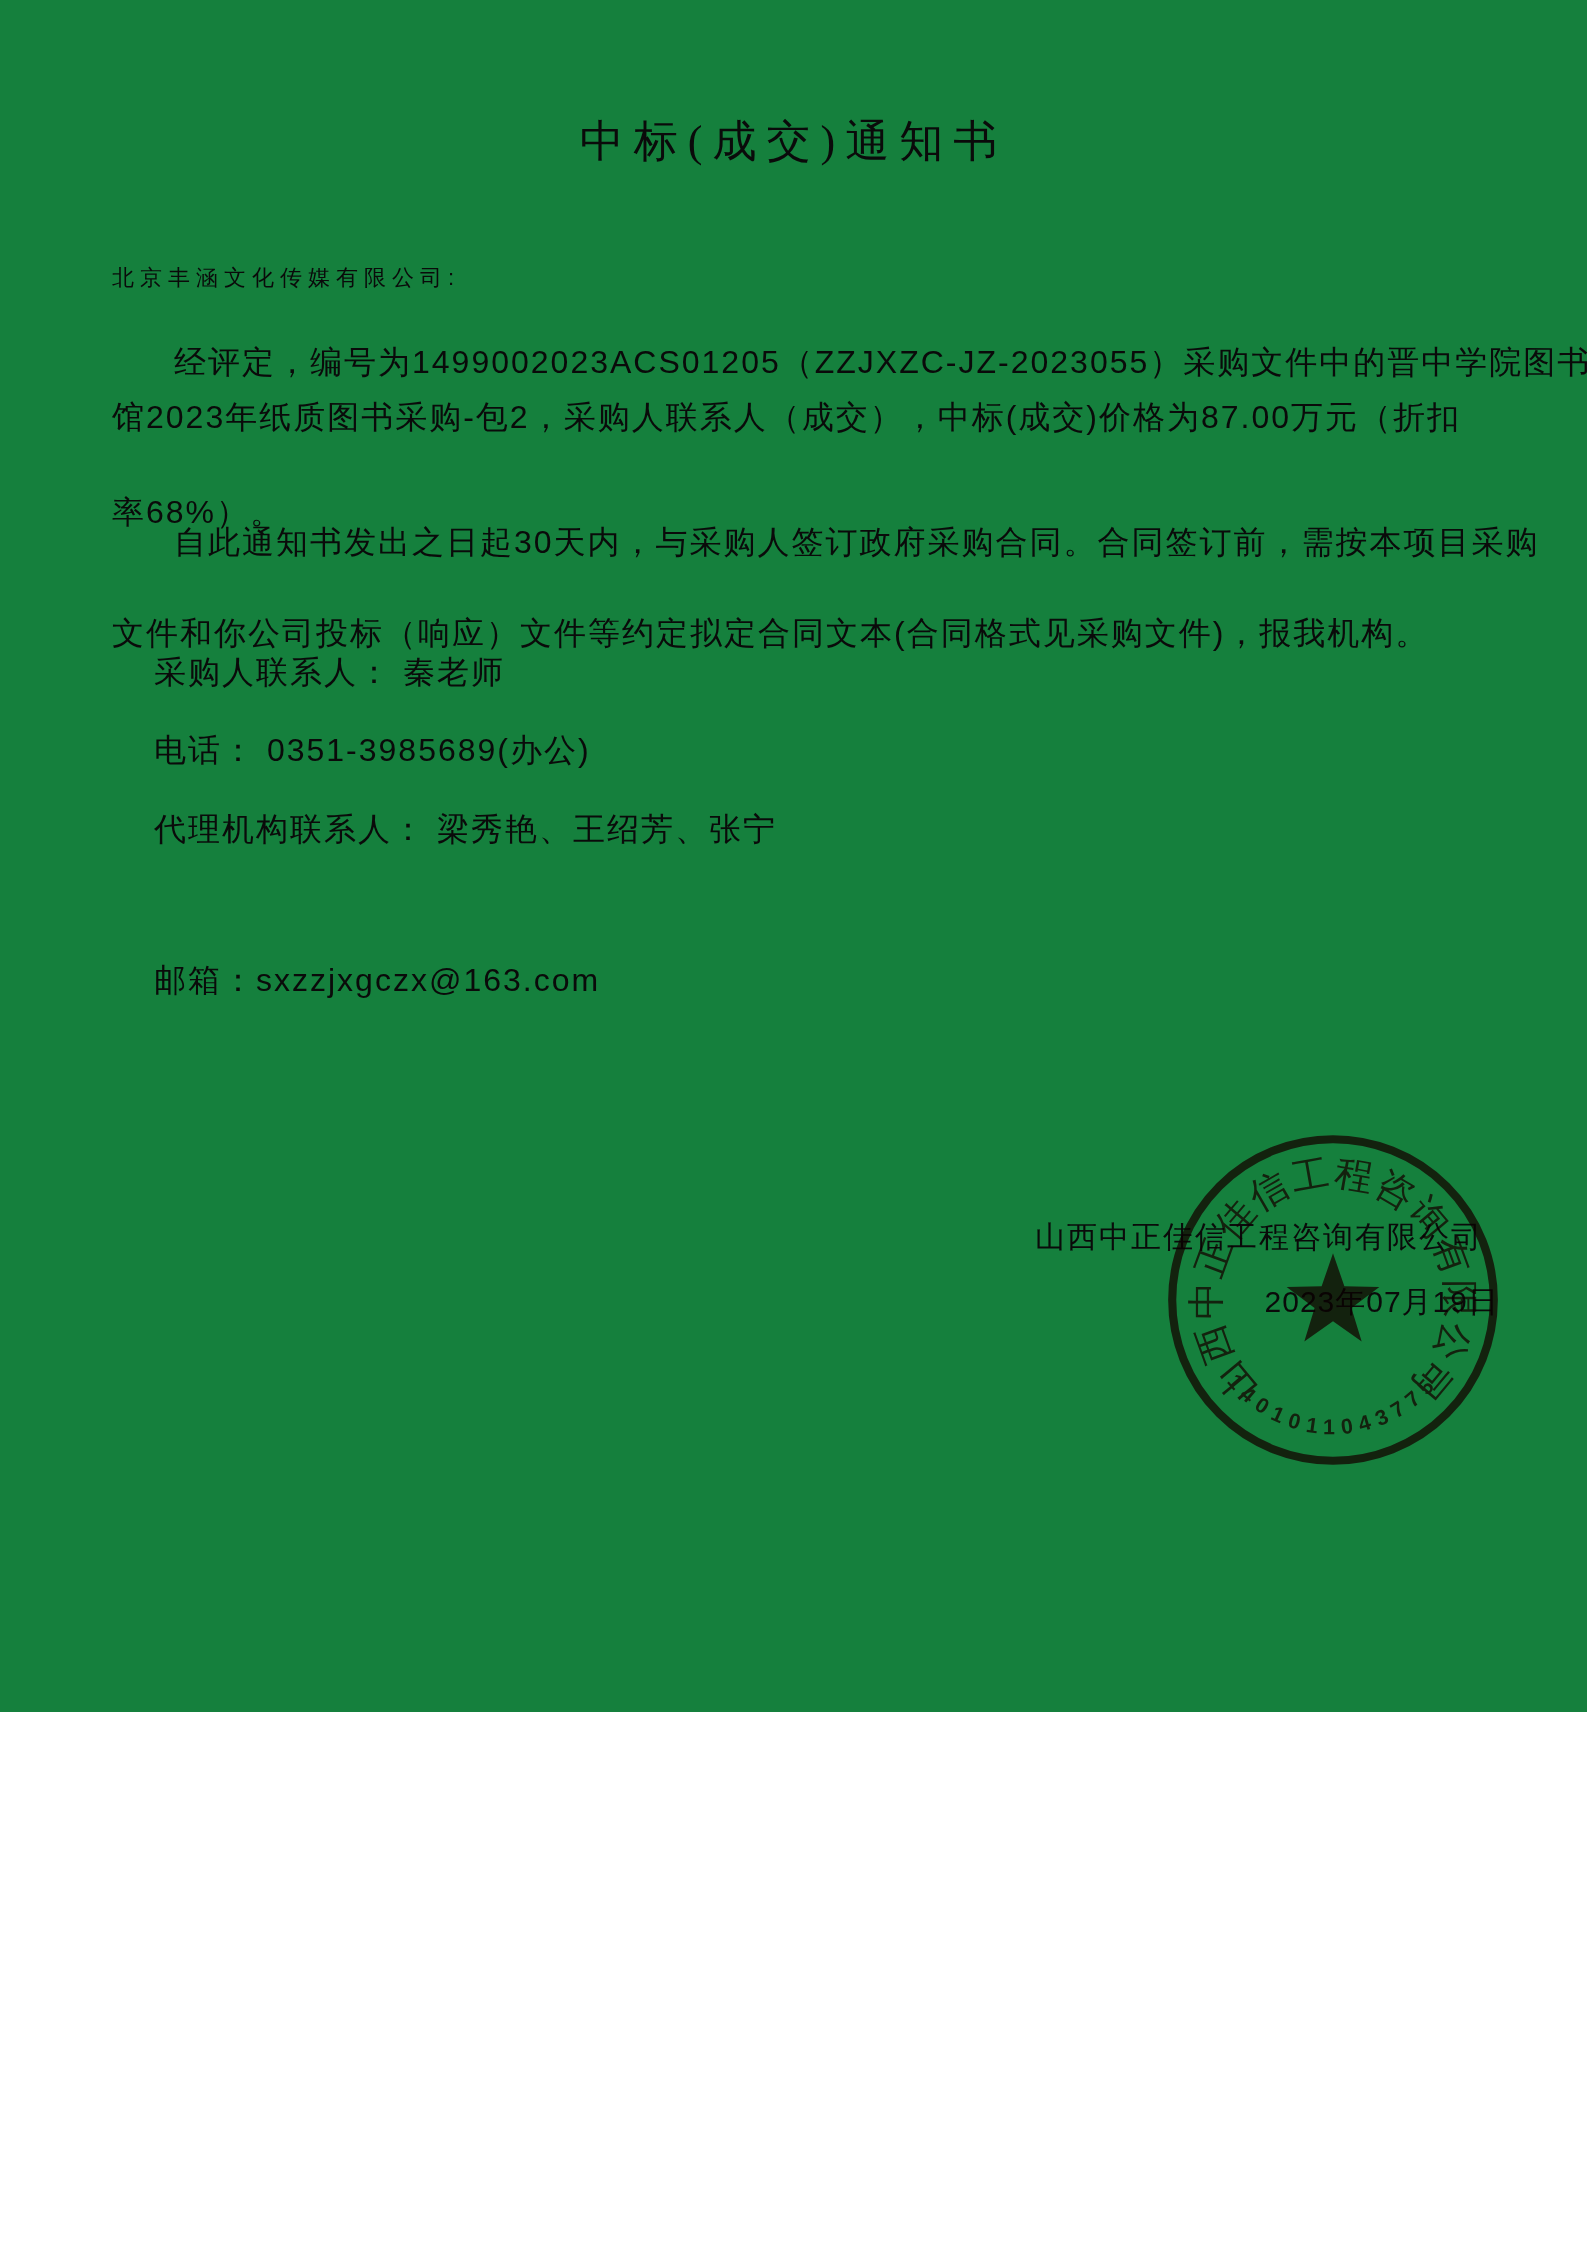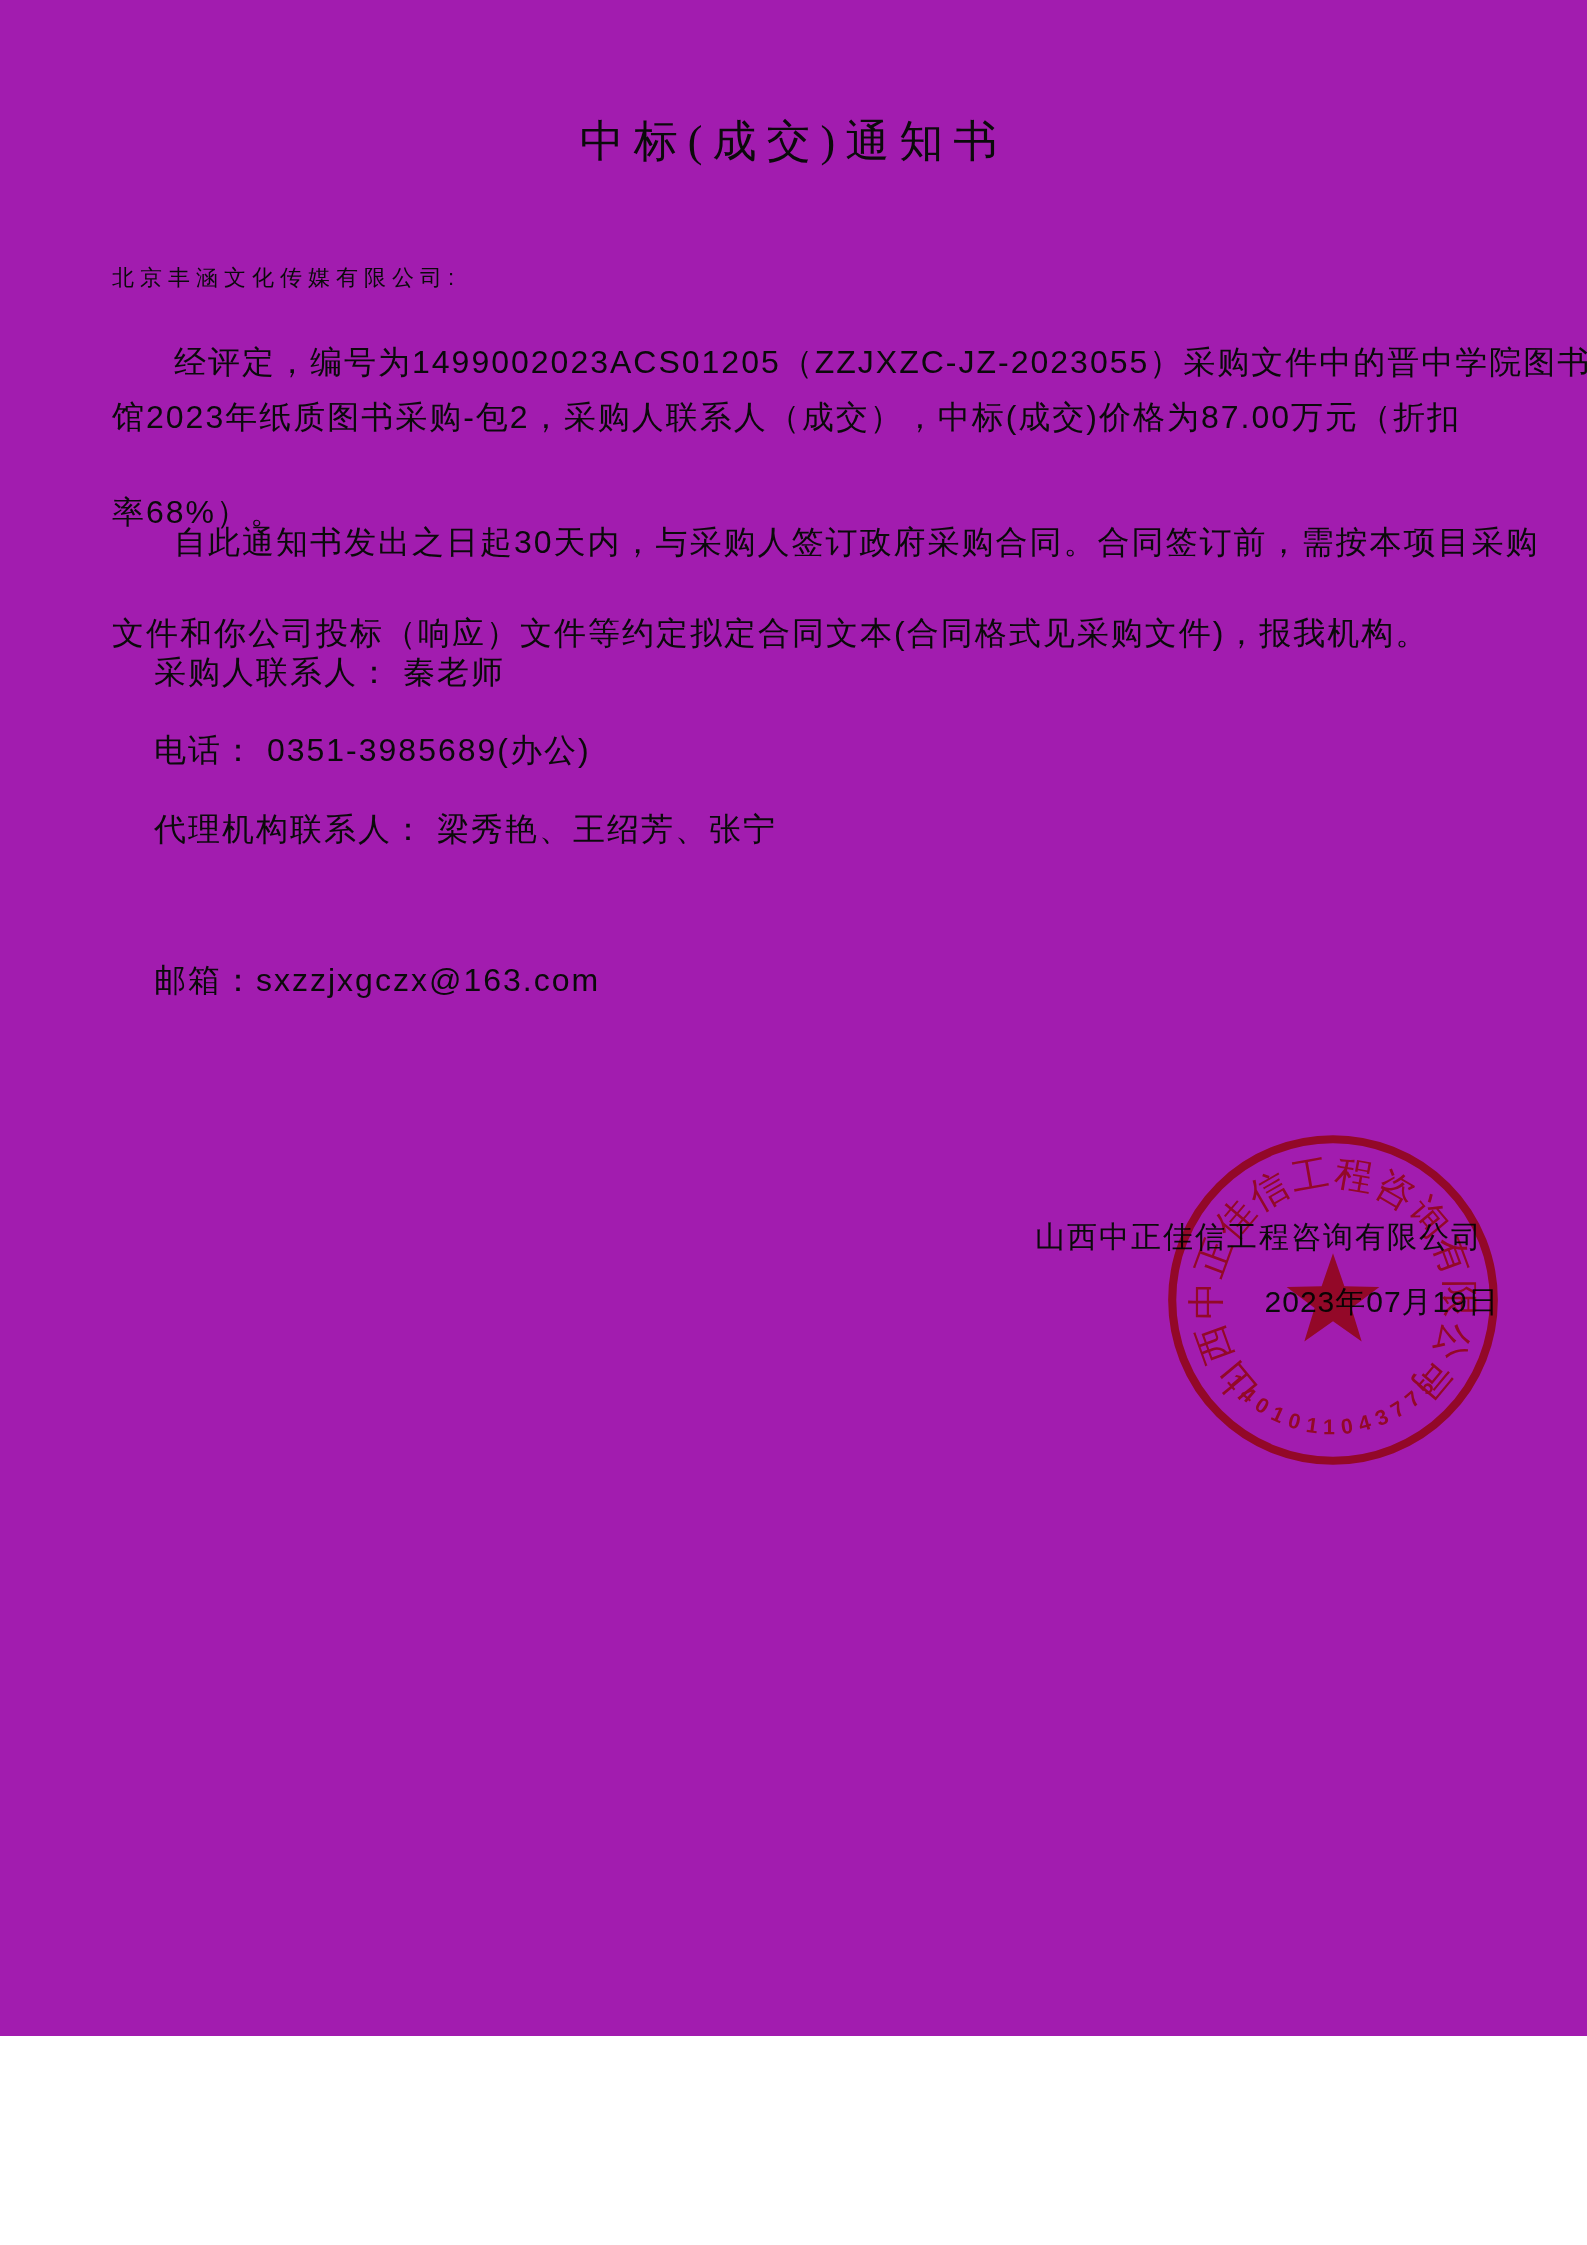--- a/index.html
+++ b/index.html
@@ -1,19 +1,19 @@
 <!DOCTYPE html>
 <html><head>
 <meta charset="utf-8">
 <style>
   html,body{margin:0;padding:0;background:#ffffff;}
   .page{
     position:relative;
-    width:1587px;height:2036px;
-    background:#a21caf;
+    width:1587px;height:1712px;
+    background:#15803d;
     overflow:hidden;
     font-family:"Liberation Sans","DejaVu Sans",sans-serif;
     color:#0a0a0a;
   }
   .doc-title{
     position:absolute;top:118px;left:0;right:0;
     text-align:center;
     font-family:"Liberation Serif","DejaVu Serif",serif;
     font-size:44px;line-height:48px;
     letter-spacing:10px;

